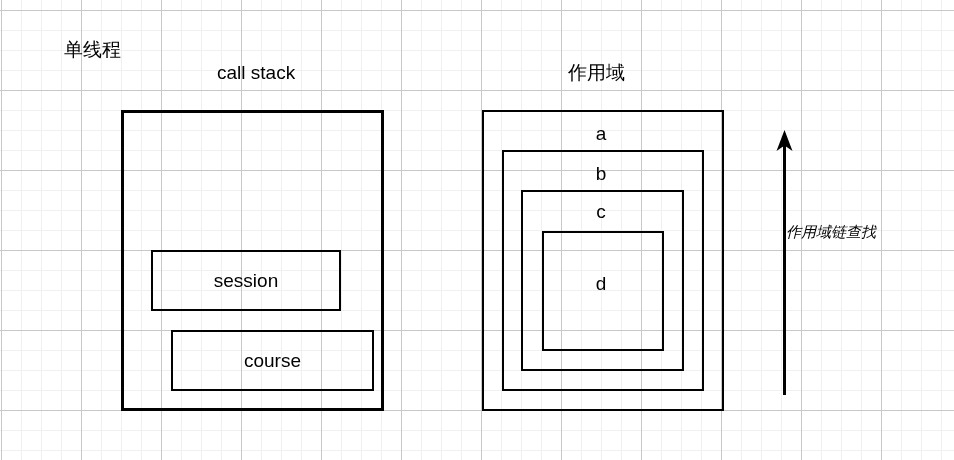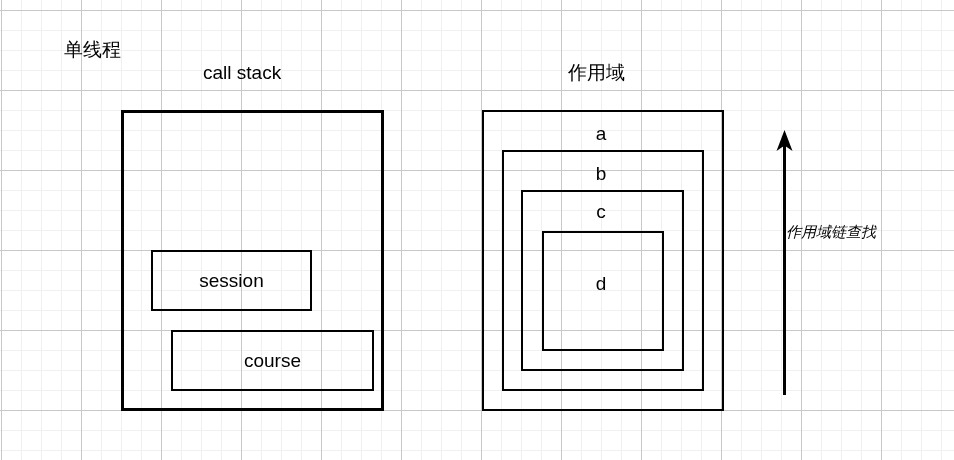--- a/index.html
+++ b/index.html
@@ -78,27 +78,27 @@
     font-style: italic;
   }
 </style>
 </head>
 <body>
 
 <div id="canvas">
 
   <div class="abs label title-text" style="left:64px; top:40px;">单线程</div>
 
-  <div class="abs label section-title" style="left:203px; top:63px;">call stack</div>
+  <div class="abs label section-title" style="left:217px; top:63px;">call stack</div>
 
   <div class="abs box" style="left:121px; top:110px; width:263px; height:301px;">
   </div>
 
 
-  <div class="abs stack-item" style="left:151px; top:250px; width:161px; height:61px;">
+  <div class="abs stack-item" style="left:151px; top:250px; width:190px; height:61px;">
     <span>session</span>
   </div>
 
   <div class="abs stack-item" style="left:151px; top:330px; width:203px; height:61px;margin-left:20px;">
     <span>course</span>
   </div>
 
   <div class="abs label section-title" style="left:568px; top:63px;">作用域</div>
 
   <div class="abs box-frame" style="left:482px; top:110px; width:242px; height:301px;">

